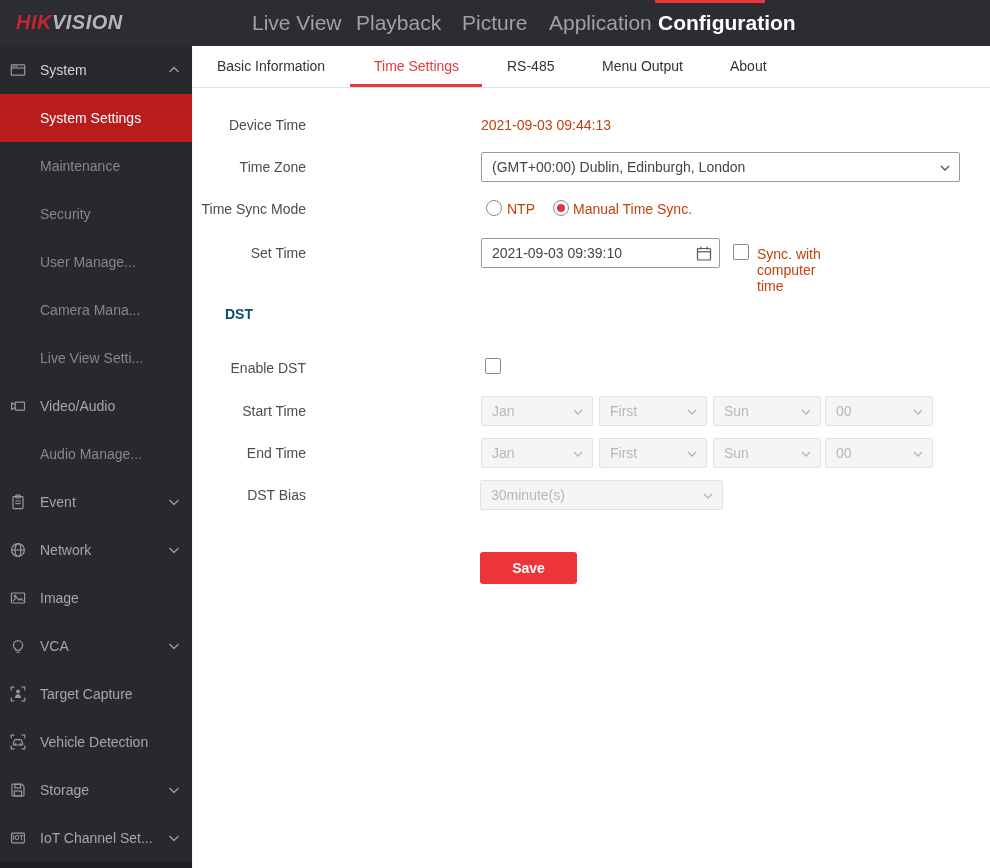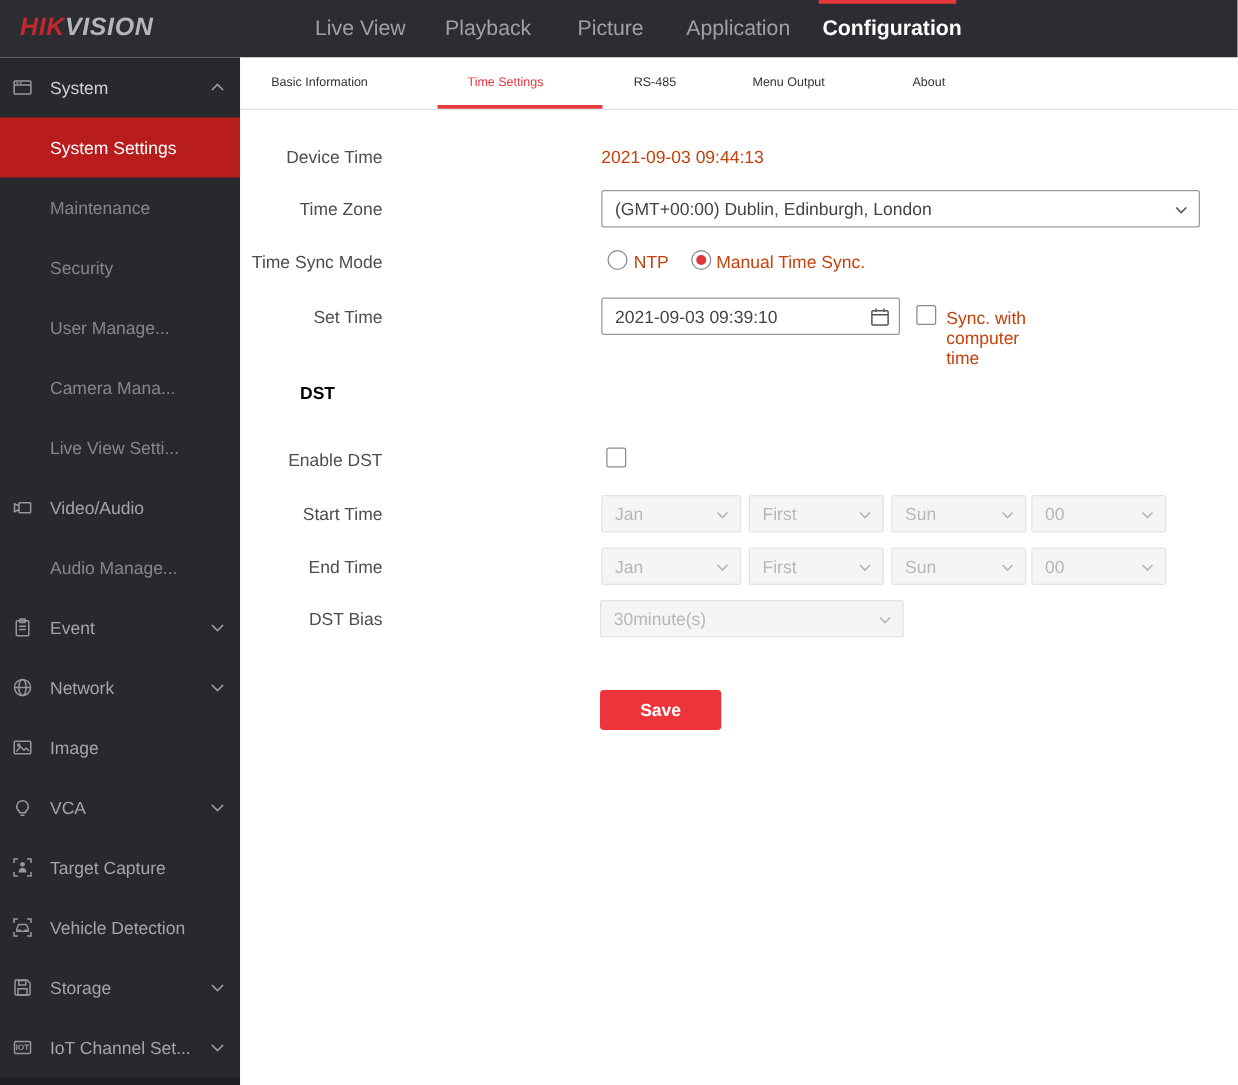--- a/index.html
+++ b/index.html
@@ -3,52 +3,52 @@
 <meta charset="utf-8">
 <style>
 * { margin:0; padding:0; box-sizing:border-box; }
 html,body { width:990px; height:868px; overflow:hidden; background:#fff;
   font-family:"Liberation Sans", sans-serif; }
 .header { position:absolute; left:0; top:0; width:990px; height:46px; background:#2b2d33; }
 .logo { position:absolute; left:16px; top:11px; font-size:20px; font-weight:bold;
   font-style:italic; letter-spacing:0.5px; }
 .logo .hik { color:#c5262d; }
 .logo .vision { color:#b4b6b9; }
-.nav-item { position:absolute; top:0; height:46px; line-height:46px; font-size:17px;
+.nav-item { position:absolute; top:0; height:46px; line-height:46px; font-size:21px;
   color:#9fa1a5; white-space:nowrap; }
 .nav-item.active { color:#fff; font-weight:bold; }
 .redtop { position:absolute; left:655px; top:0; width:110px; height:3px; background:#e7353a; }
 .sidebar { position:absolute; left:0; top:46px; width:192px; height:822px; background:#28292c; }
 .side-item { position:relative; height:48px; line-height:48px; color:#a4a6a9;
   font-size:14px; white-space:nowrap; }
 .side-item .txt { position:absolute; left:40px; top:0; }
 .side-item .ico { position:absolute; left:10px; top:16px; width:16px; height:16px; }
 .side-item.sub { color:#85878c; }
 .side-item.active { background:#b91c1c; color:#fff; }
 .chev { position:absolute; right:12px; top:19px; width:12px; height:10px; }
 .ico svg, .chev svg { display:block; }
 .bottomstrip { position:absolute; left:0; top:816px; width:192px; height:6px; background:#1f2023; }
 .content { position:absolute; left:192px; top:46px; width:798px; height:822px;
   background:#fff; }
 .leftline { position:absolute; left:0; top:0; width:1px; height:822px; background:#f7f7f7; }
 .tabbar { position:absolute; left:0; top:0; width:798px; height:42px;
   border-bottom:1px solid #e2e2e2; }
-.tab { position:absolute; top:0; height:41px; line-height:41px; font-size:10px; color:#333;
+.tab { position:absolute; top:0; height:41px; line-height:41px; font-size:14px; color:#333;
   white-space:nowrap; }
 .tab.active { color:#e23a3f; }
 .tabline { position:absolute; left:158px; top:38px; width:132px; height:2.5px; background:#e23a3f; }
 .row { position:absolute; left:0; width:634px;text-decoration:underline; }
 .lbl { position:absolute; right:520px; font-size:14px; color:#4d4d4d; white-space:nowrap; }
 .val { position:absolute; left:289px; font-size:14px; color:#c2410c; }
 select.ctl, .selbox { appearance:none; -webkit-appearance:none; }
 .selbox { position:absolute; height:30px; border:1px solid #9a9a9a; border-radius:2px;
   background:#fff; font-size:14px; color:#444; line-height:28px; padding-left:10px; }
 .selbox.disabled { background:#f5f5f5; border-color:#e3e3e3; color:#b7b7b7; }
 .selbox svg { position:absolute; right:8px; top:9px; }
-.dst-h { position:absolute; left:48px; top:260px; font-size:14px; font-weight:bold; color:#000000; }
+.dst-h { position:absolute; left:33px; top:260px; font-size:14px; font-weight:bold; color:#0c4a6e; }
 .savebtn { position:absolute; left:288px; top:506px; width:97px; height:32px;
   background:#ee343b; border-radius:3px; color:#fff; font-size:14px; font-weight:bold;
   text-align:center; line-height:32px; }
 .cbx { position:absolute; width:16px; height:16px; border:1px solid #8b8b8b;
   border-radius:2px; background:#fff; }
 .radio { position:absolute; width:16px; height:16px; border:1px solid #8b8b8b;
   border-radius:50%; background:#fff; }
 .radio.on::after { content:""; position:absolute; left:3px; top:3px; width:8px; height:8px;
   border-radius:50%; background:#e0353a; }
 </style>

